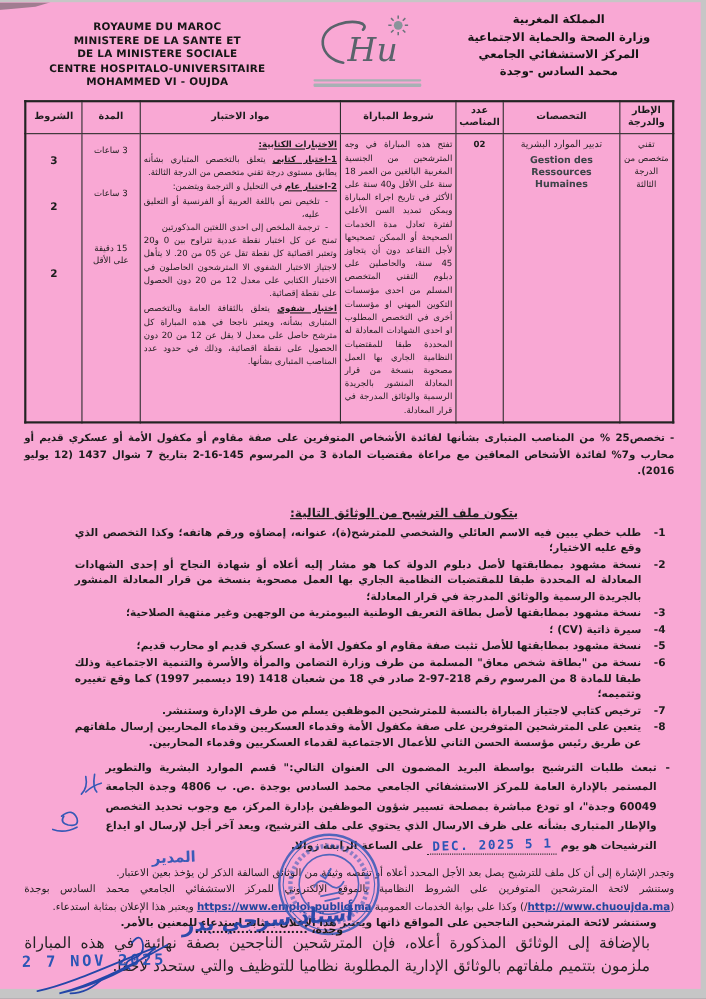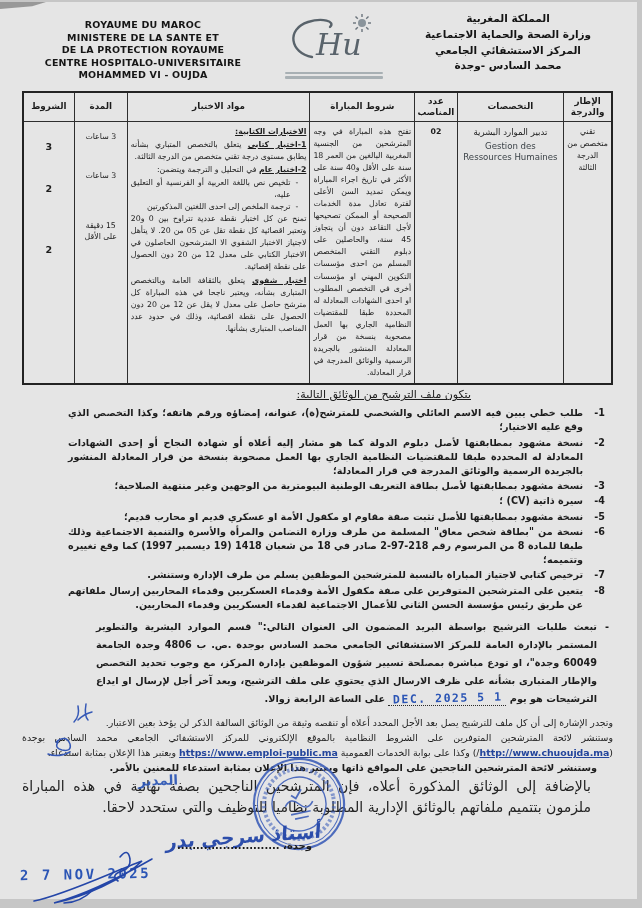--- a/index.html
+++ b/index.html
@@ -1,18 +1,18 @@
 <!DOCTYPE html>
 <html><head>
 <meta charset="utf-8">
 <style>
   * { margin:0; padding:0; box-sizing:border-box; }
   body { background:#8f8f8f; font-family:"DejaVu Sans", sans-serif; }
   .photo { position:relative; width:642px; height:908px; background:#c6c6c6; overflow:hidden; }
-  .page { position:absolute; left:0; top:2px; right:5px; bottom:9px; background:#e5e5e5;
+  .page { position:absolute; left:0; top:2px; right:5px; bottom:9px; background:#f9a8d4;
           padding:4px 24px 0 22px; overflow:hidden; color:#1c1c1c; }
   .corner-artifact { position:absolute; left:0; top:0; width:46px; height:7px; background:#5a5a5a;
           clip-path:polygon(0 0,100% 0,70% 60%,0 100%); opacity:.55; }
 
   
   .doc-header { display:flex; align-items:flex-start; margin-top:5px; }
   .org-fr { width:242px; text-align:center; font-weight:bold; font-size:9.5px; line-height:1.32;
             color:#161616; margin-top:8px; letter-spacing:.2px; }
   .logo-wrap { flex:1; display:flex; flex-direction:column; align-items:center; padding-top:2px; }
   .logo-sub { margin-top:1px; }
@@ -22,37 +22,37 @@
   
   table.main-table { width:100%; border-collapse:collapse; table-layout:fixed; margin-top:9px;
             border:2px solid #232323; }
   .main-table th, .main-table td { border:1px solid #2e2e2e; }
   .main-table thead th { font-size:8.8px; font-weight:bold; padding:3px 1px; height:26px;
             vertical-align:middle; text-align:center; line-height:1.25; }
   .main-table tbody td { height:206px; vertical-align:top; font-size:7.8px; line-height:1.55; padding:4px 3px; }
   td.cell-cadre   { text-align:center; vertical-align:middle; font-size:8.4px; line-height:1.8; padding:2px 4px; }
   td.cell-spec    { text-align:center; vertical-align:middle; }
   .spec-ar { font-size:8.6px; margin-bottom:2px; }
-  .spec-fr { font-size:8.6px; font-weight:normal; color:#3c4348; line-height:1.3; }
+  .spec-fr { font-size:8.6px; font-weight:bold; color:#3c4348; line-height:1.3; }
   td.cell-postes  { text-align:center; vertical-align:middle; font-weight:bold; font-size:9.5px;margin-top:36px; }
   td.cell-cond    { text-align:justify; padding:5px 4px; }
   td.cell-mat     { text-align:justify; padding:4px 4px; }
   .mat-title { text-align:right; font-weight:bold; text-decoration:underline; margin-bottom:1px; }
   .mat-item { margin-bottom:1px; }
   .mat-u { font-weight:bold; text-decoration:underline;margin-top:36px; }
   .mat-sub { display:flex; gap:5px; padding-right:8px; }
   .mat-sub .dash { flex:none; }
   td.cell-duree, td.cell-coef { text-align:center; font-size:8.2px; }
   .duree-1 { margin-top:5px; }  .duree-2 { margin-top:27px; } .duree-3 { margin-top:39px; line-height:1.4; }
   .coef-v { font-weight:bold; font-size:9.5px; }
   .coef-1 { margin-top:14px; } .coef-2 { margin-top:28px; } .coef-3 { margin-top:46px; }
 
   
   .quota { margin-top:7px; font-size:9.3px; font-weight:bold; line-height:1.6; text-align:justify; }
-  .docs-title { margin:3px 142px 5px 0; font-size:11px; font-weight:normal; }
+  .docs-title { margin:23px 142px 5px 0; font-size:11px; font-weight:bold; }
   .docs-title span { text-decoration:underline; }
   .docs-list { list-style:none; padding:0 8px 0 46px; font-size:9.6px; font-weight:bold; line-height:1.48; }
   .docs-list li { display:flex; gap:6px; margin-bottom:1px; }
   .docs-list .num { flex:none; width:16px; }
   .docs-list .txt { flex:1; text-align:justify; }
   .envoi { display:flex; gap:8px; margin:6px 4px 0 74px; font-size:9.7px; font-weight:bold; line-height:1.85; }
   .envoi .dash { flex:none; }
   .envoi .body { flex:1; text-align:justify; }
   .blank-date { display:inline-block; min-width:118px; text-align:center; border-bottom:1.6px dotted #2a2a2a;
                 vertical-align:baseline; line-height:1; padding:0 2px 1px; }
@@ -81,21 +81,21 @@
 <body>
 
 <div class="photo">
   <div class="page">
     <div class="corner-artifact"></div>
 
     <header class="doc-header">
       <div class="org-fr">
         <div>ROYAUME DU MAROC</div>
         <div>MINISTERE DE LA SANTE ET</div>
-        <div>DE LA PROTECTION ROYAUME</div>
+        <div>DE LA MINISTERE SOCIALE</div>
         <div>CENTRE HOSPITALO-UNIVERSITAIRE</div>
         <div>MOHAMMED VI - OUJDA</div>
       </div>
       <div class="logo-wrap">
         <svg width="112" height="56" viewBox="0 0 112 56">
           <g stroke="#6a737b" fill="none">
             <circle cx="84" cy="10" r="4" fill="#8a949b" stroke="none"></circle>
             <g stroke-width="1.4">
               <line x1="84" y1="1" x2="84" y2="4"></line>
                 <line x1="84" y1="16" x2="84" y2="19"></line>
@@ -175,20 +175,21 @@
           </td>
           <td class="cell-coef">
             <div class="coef-v coef-1">3</div>
             <div class="coef-v coef-2">2</div>
             <div class="coef-v coef-3">2</div>
           </td>
         </tr>
       </tbody>
     </table>
 
+    <p class="quota" dir="rtl">- تخصص25 % من المناصب المتبارى بشأنها لفائدة الأشخاص المتوفرين على صفة مقاوم أو مكفول الأمة أو عسكري قديم أو محارب و7% لفائدة الأشخاص المعاقين مع مراعاة مقتضيات المادة 3 من المرسوم 145-16-2 بتاريخ 7 شوال 1437 (12 يوليو 2016).</p>
 
     <h3 class="docs-title" dir="rtl">
       <span>يتكون ملف الترشيح من الوثائق التالية:</span>
     </h3>
 
     <ol class="docs-list" dir="rtl">
       <li>
           <span class="num">1-</span>
           <span class="txt">طلب خطي يبين فيه الاسم العائلي والشخصي للمترشح(ة)، عنوانه، إمضاؤه ورقم هاتفه؛ وكذا التخصص الذي وقع عليه الاختيار؛</span>
         </li>

